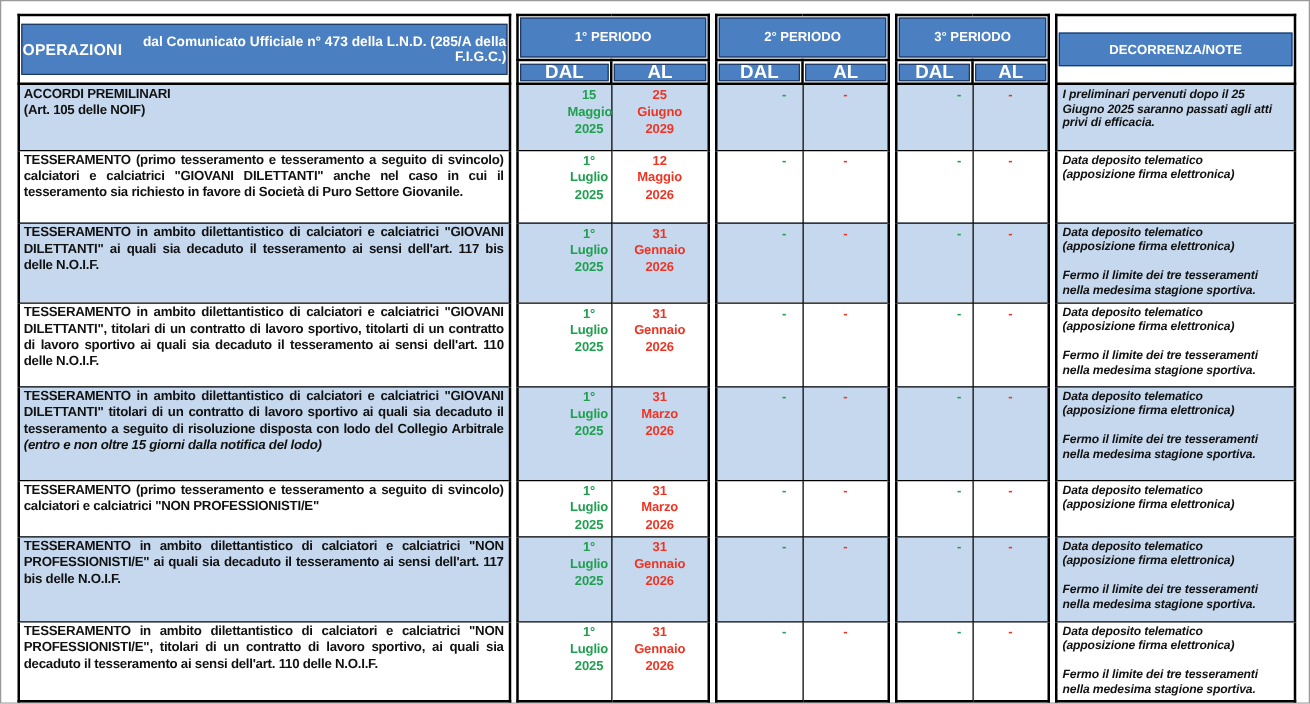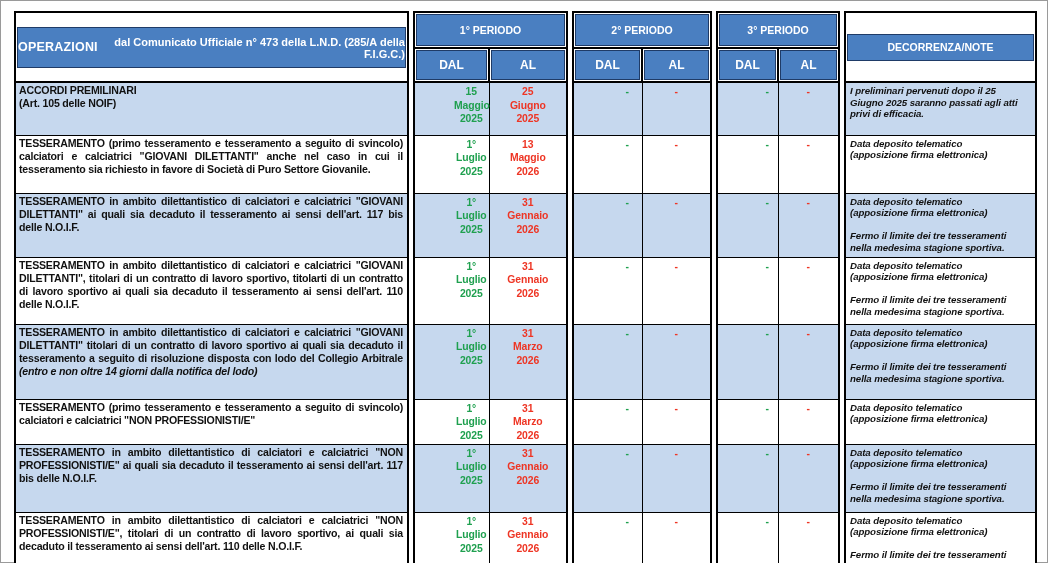--- a/index.html
+++ b/index.html
@@ -21,21 +21,21 @@
   th.hcell{border:2px solid #000;background:#fff;padding:1px;vertical-align:middle;}
   .hinner{
     background:var(--header-blue);border:1px solid var(--navy);
     color:#fff;text-align:right;font-weight:bold;
     display:flex;flex-direction:row;justify-content:center;align-items:center;
   }
   .h-op{height:41px;}
   .h-op .t1{font-size:12.5px;letter-spacing:.2px;}
   .h-op .t2{font-size:11px;margin-top:1px;}
   .h-period{height:32px;font-size:10.5px;}
-  .h-dalal{height:30px;font-size:12px;}
+  .h-dalal{height:14px;font-size:15px;}
   .h-note{height:27px;font-size:10.5px;}
   
   td.bc{border:1.5px solid #000;vertical-align:top;background:#fff;color:var(--ink);}
   tr.stripe td.bc{background:var(--stripe-blue);}
   td.gap, th.gap{border:none;background:#fff;}
   .gl{border-left-width:2px !important;padding-left:39px;}
   .gr{border-right-width:2px !important;}
   tbody tr:last-child td.bc{border-bottom-width:2px;}
   td.op-cell{
     text-align:justify;padding:1px 4px 2px 3px;
@@ -123,39 +123,39 @@
     <tbody>
         <tr class="stripe" style="height: 53px;">
           <td class="bc op-cell gl gr"><span>ACCORDI PREMILINARI
 (Art. 105 delle NOIF)</span><span class="ital"></span></td>
           <td class="gap"></td>
           <td class="bc date-cell dal gl">15
 Maggio
 2025</td>
           <td class="bc date-cell al gr">25
 Giugno
-2025</td>
+2029</td>
           <td class="gap"></td>
           <td class="bc date-cell dal gl">-</td>
           <td class="bc date-cell al gr">-</td>
           <td class="gap"></td>
           <td class="bc date-cell dal gl">-</td>
           <td class="bc date-cell al gr">-</td>
           <td class="gap"></td>
           <td class="bc note-cell gl gr">I preliminari pervenuti dopo il 25
 Giugno 2025 saranno passati agli atti
 privi di efficacia.</td>
         </tr>
         <tr style="height: 58px;">
           <td class="bc op-cell gl gr"><span>TESSERAMENTO (primo tesseramento e tesseramento a seguito di svincolo) calciatori e calciatrici "GIOVANI DILETTANTI" anche nel caso in cui il tesseramento sia richiesto in favore di Società di Puro Settore Giovanile.</span><span class="ital"></span></td>
           <td class="gap"></td>
           <td class="bc date-cell dal gl">1°
 Luglio
 2025</td>
-          <td class="bc date-cell al gr">13
+          <td class="bc date-cell al gr">12
 Maggio
 2026</td>
           <td class="gap"></td>
           <td class="bc date-cell dal gl">-</td>
           <td class="bc date-cell al gr">-</td>
           <td class="gap"></td>
           <td class="bc date-cell dal gl">-</td>
           <td class="bc date-cell al gr">-</td>
           <td class="gap"></td>
           <td class="bc note-cell gl gr">Data deposito telematico
@@ -199,21 +199,21 @@
           <td class="bc date-cell dal gl">-</td>
           <td class="bc date-cell al gr">-</td>
           <td class="gap"></td>
           <td class="bc note-cell gl gr">Data deposito telematico
 (apposizione firma elettronica)
 
 Fermo il limite dei tre tesseramenti
 nella medesima stagione sportiva.</td>
         </tr>
         <tr class="stripe" style="height: 75px;">
-          <td class="bc op-cell gl gr"><span>TESSERAMENTO in ambito dilettantistico di calciatori e calciatrici "GIOVANI DILETTANTI" titolari di un contratto di lavoro sportivo ai quali sia decaduto il tesseramento a seguito di risoluzione disposta con lodo del Collegio Arbitrale </span><span class="ital">(entro e non oltre 14 giorni dalla notifica del lodo)</span></td>
+          <td class="bc op-cell gl gr"><span>TESSERAMENTO in ambito dilettantistico di calciatori e calciatrici "GIOVANI DILETTANTI" titolari di un contratto di lavoro sportivo ai quali sia decaduto il tesseramento a seguito di risoluzione disposta con lodo del Collegio Arbitrale </span><span class="ital">(entro e non oltre 15 giorni dalla notifica del lodo)</span></td>
           <td class="gap"></td>
           <td class="bc date-cell dal gl">1°
 Luglio
 2025</td>
           <td class="bc date-cell al gr">31
 Marzo
 2026</td>
           <td class="gap"></td>
           <td class="bc date-cell dal gl">-</td>
           <td class="bc date-cell al gr">-</td>

